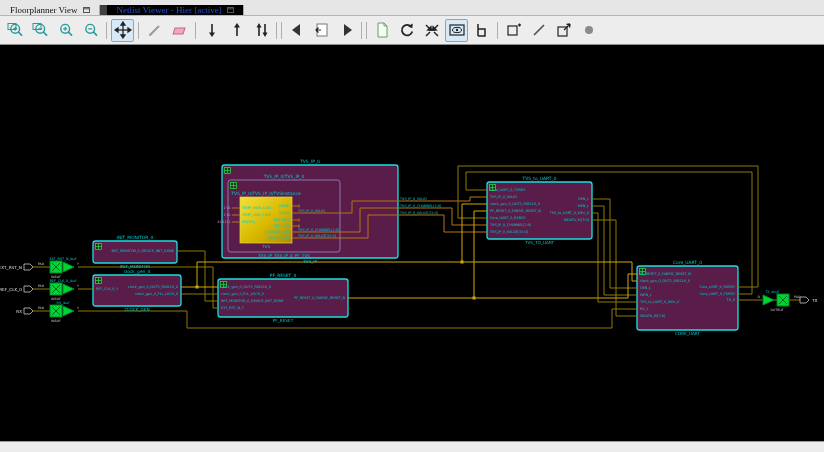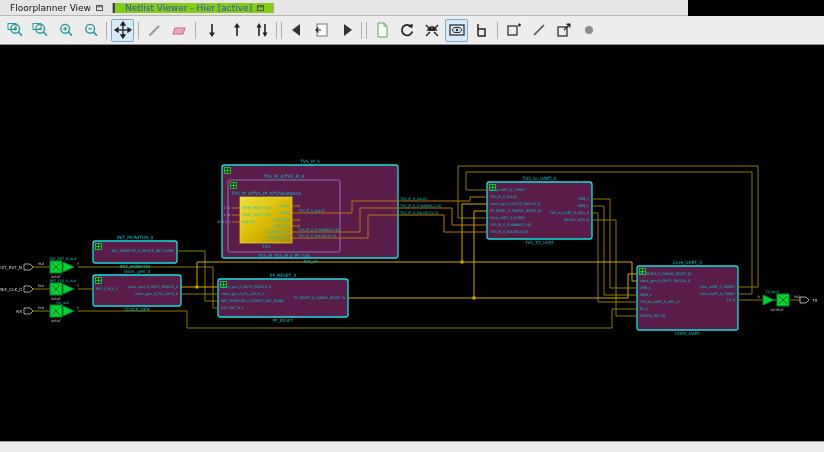--- a/index.html
+++ b/index.html
@@ -1,23 +1,23 @@
 <!DOCTYPE html>
 <html><head>
 <meta charset="utf-8">
 <style>
   html,body{margin:0;padding:0;background:#777;}
   #app{position:relative;width:824px;height:452px;overflow:hidden;background:#000;
        font-family:"DejaVu Sans","Liberation Sans",sans-serif;}
   
-  #tabbar{position:absolute;left:0;top:0;width:688px;height:15px;background:#e6e6e6;
-          border-bottom:1px solid #b5b5b5;display:flex;align-items:center;z-index:5;}
+  #tabbar{position:absolute;left:0;top:0;width:824px;height:15px;background:#e6e6e6;
+          border-bottom:1px solid #b5b5b5;display:flex;align-items:flex-end;z-index:5;font-family:Liberation Serif, serif;}
   .tab{display:flex;align-items:center;gap:4px;padding:0 8px 0 10px;font-size:9px;color:#111;
        border-right:1px solid #a8a8a8;cursor:default;white-space:nowrap;}
-  .tab.active{background:#84cc16;color:#2b50c8;border-left:2px solid #404040;}
+  .tab.active{background:#000000;color:#2b50c8;border-left:7px solid #404040;}
   .tab svg{display:block;}
   #toolbar{position:absolute;left:0;top:16px;width:824px;height:28px;background:#ededed;
            border-bottom:1px solid #8f8f8f;display:flex;align-items:center;padding-left:3px;z-index:5;}
   .tbtn{width:21px;height:21px;display:flex;align-items:center;justify-content:center;margin:0 1px;
         border:1px solid transparent;border-radius:2px;}
   .tbtn.pressed{background:#d7e9f6;border:1px solid #7fa8c8;}
   .tbtn svg{display:block;}
   .tsep{width:1px;height:17px;background:#aeaeae;margin:0 3px;}
   .tsep2{width:1px;height:17px;background:#aeaeae;margin:0 2px;}
   #statusbar{position:absolute;left:0;top:441px;width:824px;height:11px;background:#ececec;

